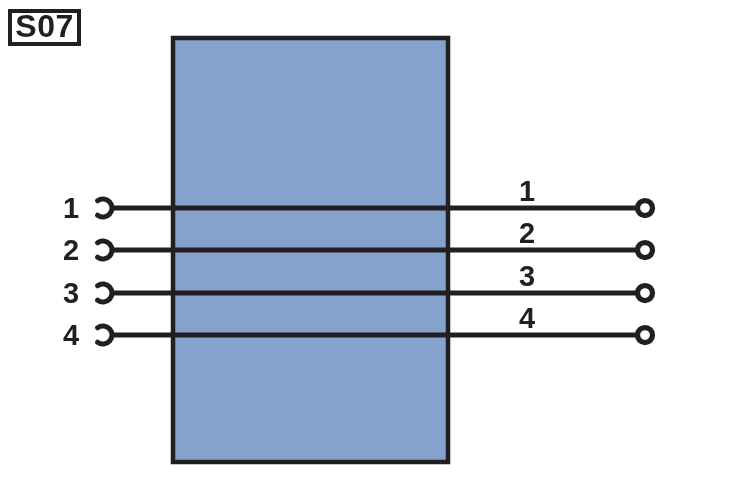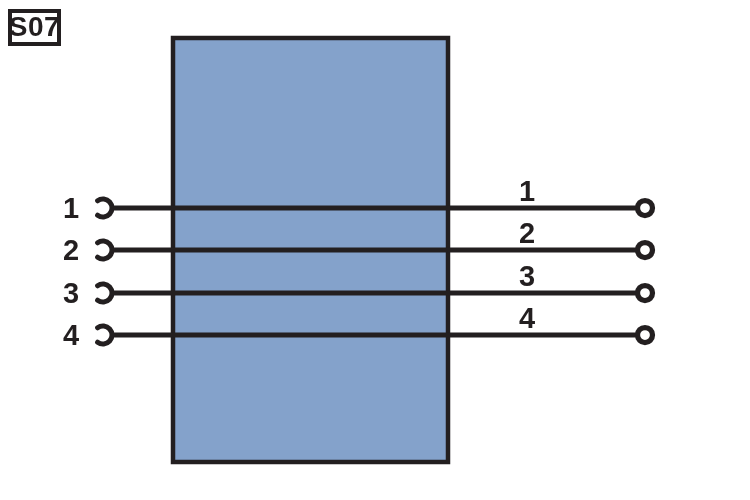--- a/index.html
+++ b/index.html
@@ -14,30 +14,30 @@
   .stage {
     position: relative;
     width: 750px;
     height: 500px;
     background: #ffffff;
   }
   .component-label-box {
     position: absolute;
     left: 8px;
     top: 9px;
-    width: 53px;
+    width: 73px;
     height: 37px;
     box-sizing: border-box;
     border: 4px solid #231F20;
     background: #ffffff;
     display: flex;
-    align-items: flex-start;
+    align-items: flex-end;
     justify-content: center;
     font-weight: bold;
-    font-size: 28px;
+    font-size: 32px;
     letter-spacing: 0.5px;
     color: #231F20;
     line-height: 1;
   }
   svg.diagram {
     position: absolute;
     left: 0;
     top: 0;
   }
   svg.diagram text {

